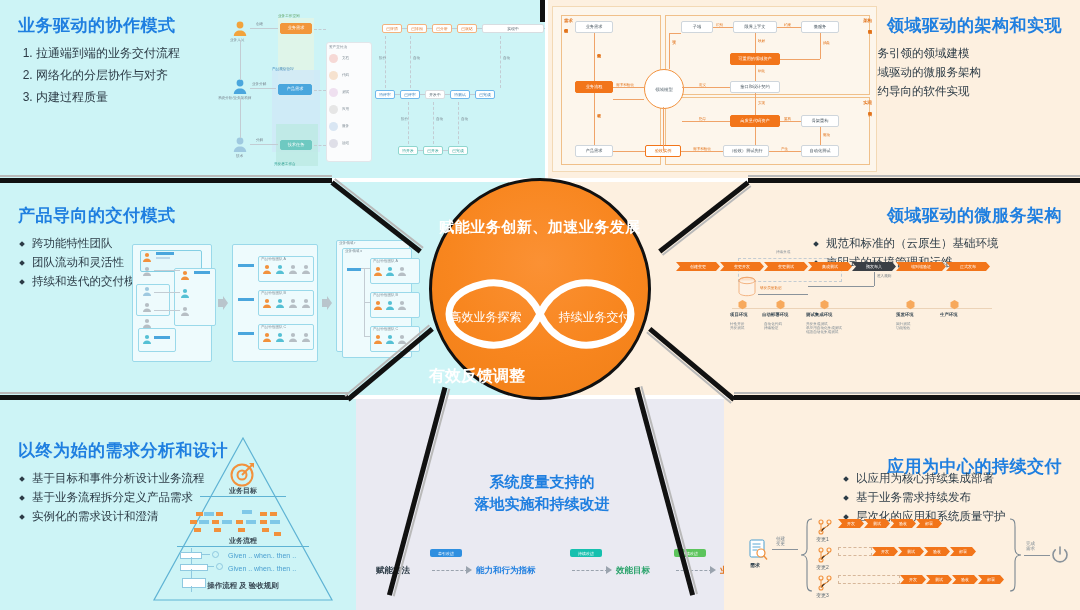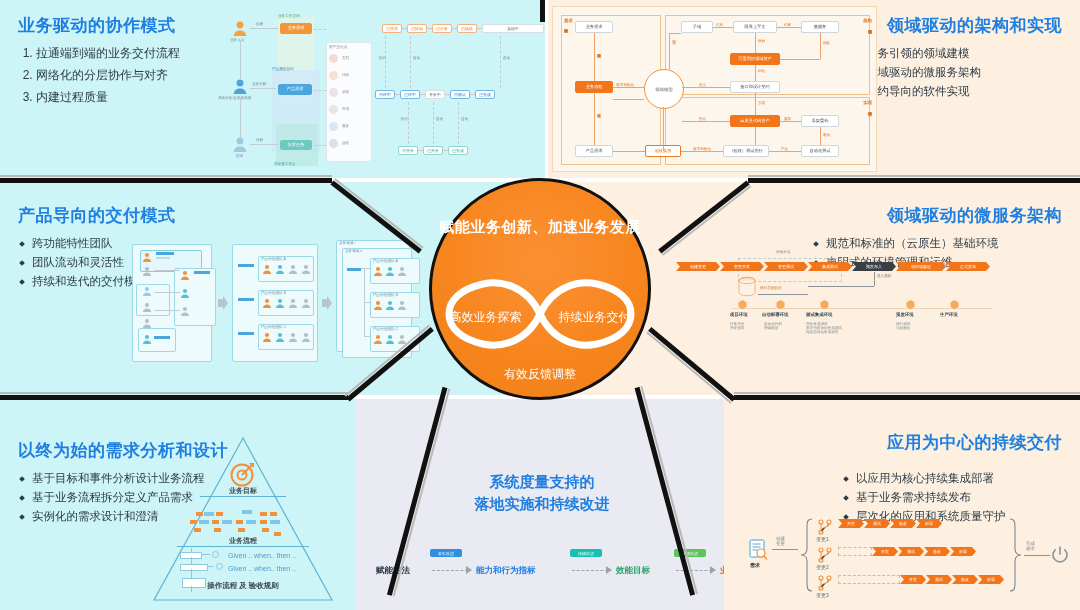--- a/index.html
+++ b/index.html
@@ -40,21 +40,21 @@
   #center-wrap{position:absolute;left:429px;top:178px;width:222px;height:222px;z-index:40;}
   #circle{
     position:absolute;left:0;top:0;width:222px;height:222px;border-radius:50%;
     background:radial-gradient(circle at 50% 38%, #fb9134 0%, #f8861f 52%, #f07f16 100%);
     border:3px solid #111;box-sizing:border-box;
   }
   #c-title{position:absolute;left:0;top:40px;width:222px;text-align:center;color:#fff;
     font-size:15px;font-weight:bold;letter-spacing:.5px;}
   #c-left{position:absolute;left:14px;top:131px;width:85px;text-align:center;color:#fff;font-size:12px;}
   #c-right{position:absolute;right:14px;top:131px;width:85px;text-align:center;color:#fff;font-size:12px;}
-  #c-bottom{position:absolute;left:0;top:188px;width:222px;text-align:center;color:#fff;font-size:12px;}
+  #c-bottom{position:absolute;left:0;top:188px;width:222px;color:#fff;font-size:16px;font-weight:bold;}
   #infinity{position:absolute;left:12px;top:92px;}
 
   
   .divider{position:absolute;background:#111;z-index:30;}
   .divider:after{content:"";position:absolute;left:0;top:-3px;width:100%;height:2px;background:#b9b9b9;}
   .dg{position:absolute;z-index:30;transform-origin:0 50%;height:5px;background:#111;}
   .dg:after{content:"";position:absolute;left:0;top:-3.5px;width:100%;height:2px;background:#b9b9b9;}
 
   
   .dg-box{position:absolute;box-sizing:border-box;}
@@ -647,21 +647,21 @@
       <svg style="position:absolute;left:334px;top:17px;" width="6" height="8" viewBox="0 0 6 8">
           <path d="M0 0l6 4-6 4z" fill="#9aa3ae"></path>
         </svg>
       <div class="badge" style="left:298px;top:0px;width:32px;background:#5cc45c;">持续改进</div>
 
       <div class="metric orange" style="left:344px;top:16px;">业务目标</div>
     </div>
   </div>
 
   <div class="panel p-br">
-    <div class="heading h-18" style="right:18px;top:32px;">应用为中心的持续交付</div>
+    <div class="heading h-18" style="right:18px;top:56px;">应用为中心的持续交付</div>
     <div class="bullets" style="right:18px;top:70px;width:220px;">
       <ul>
         <li>以应用为核心持续集成部署</li>
         <li>基于业务需求持续发布</li>
         <li>层次化的应用和系统质量守护</li>
       </ul>
     </div>
 
     <div class="dg-box" style="left:10px;top:118px;width:340px;height:85px;">
       <svg style="position:absolute;left:14px;top:22px;" width="20" height="22" viewBox="0 0 20 22">

